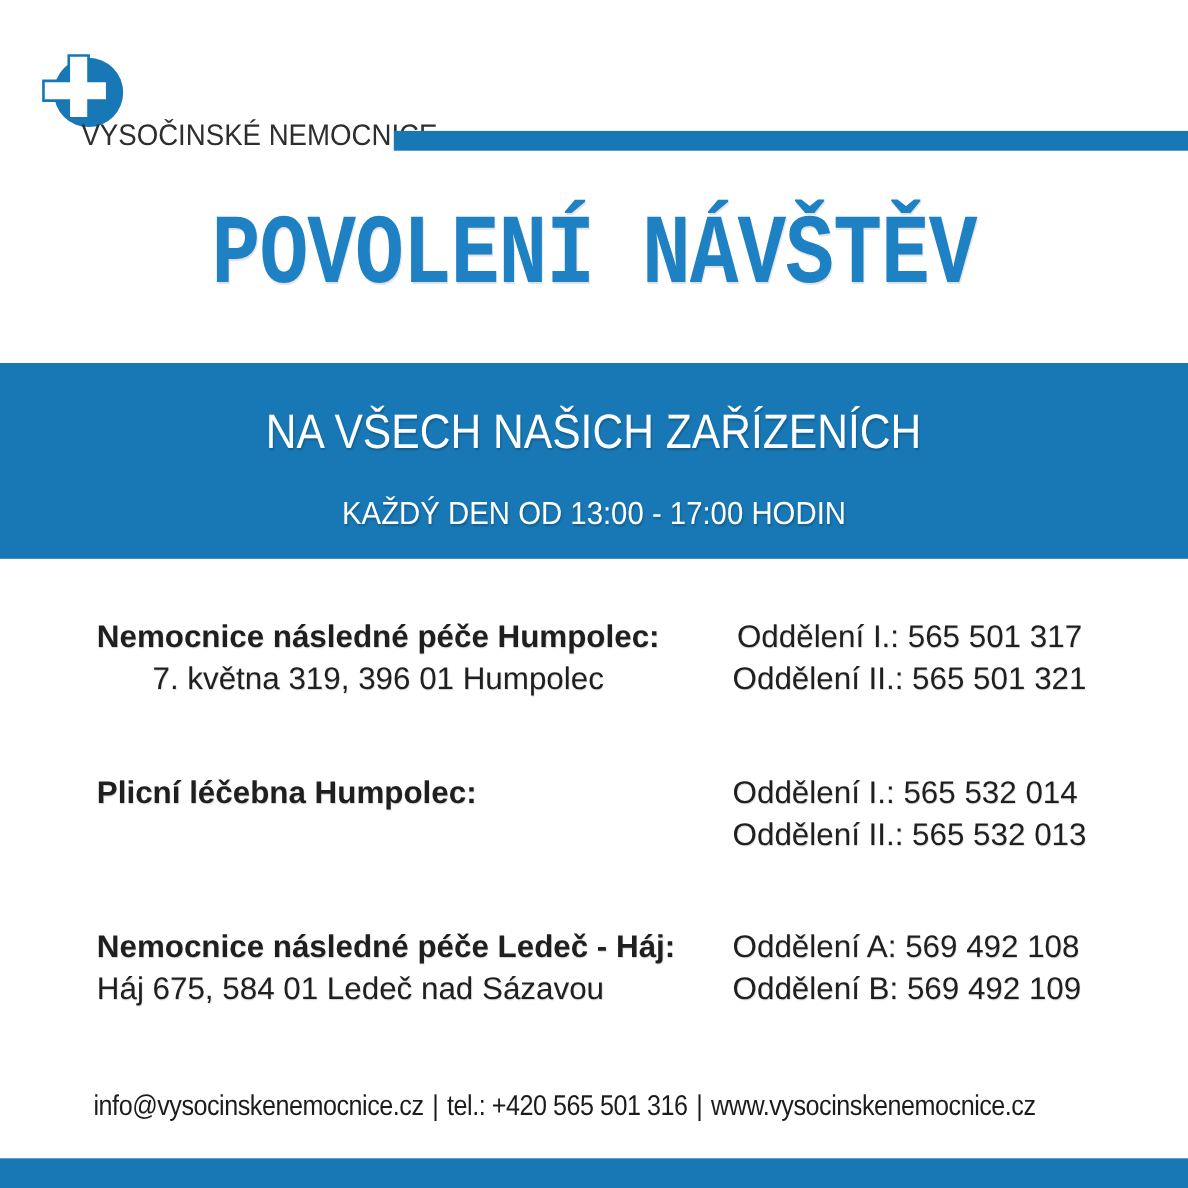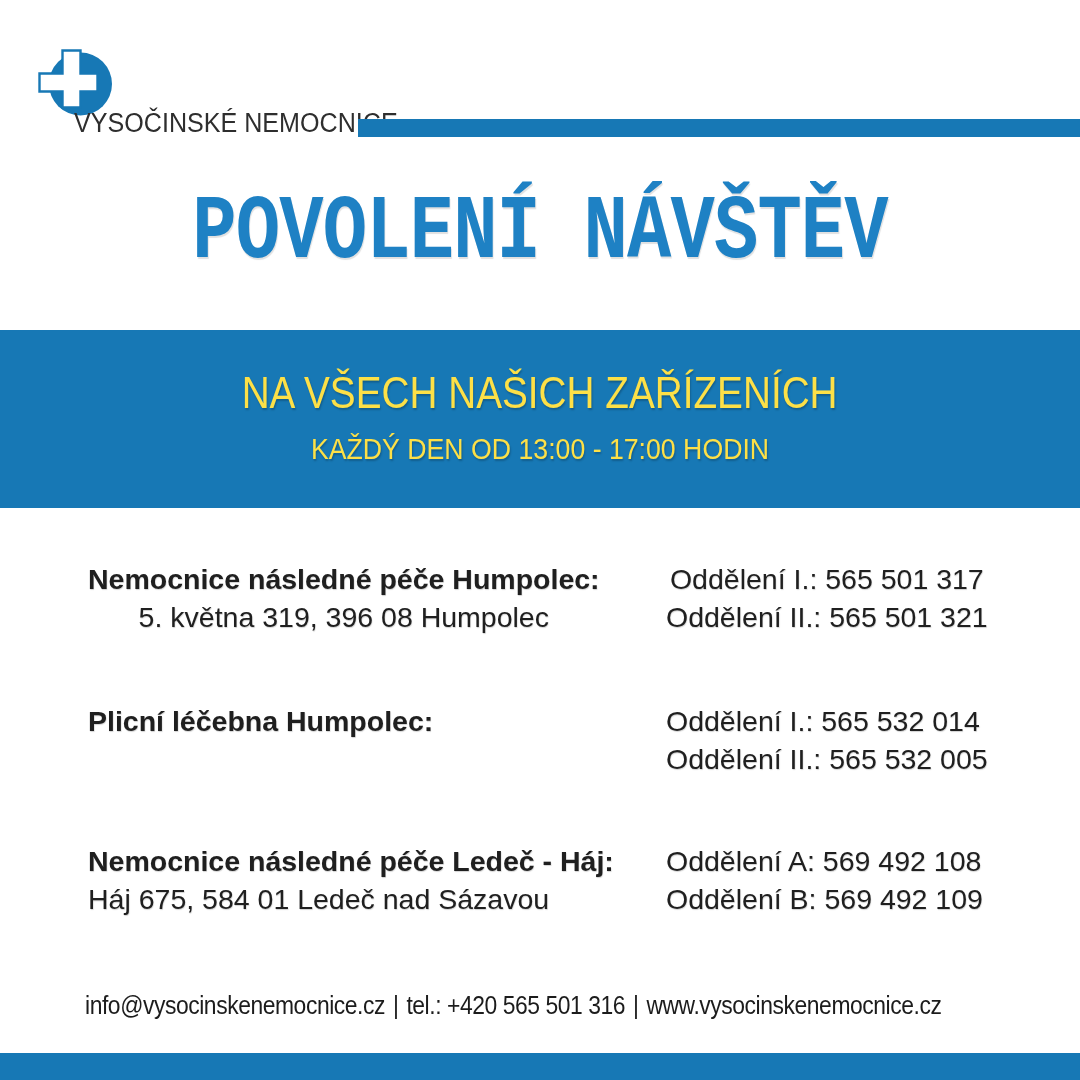--- a/index.html
+++ b/index.html
@@ -31,29 +31,29 @@
     display:inline-block;
     font-size:90px;font-weight:bold;color:#1e81c4;
     letter-spacing:-1px;white-space:nowrap;line-height:1.05;
     transform:scaleX(0.82);
     text-shadow:1px 2px 1px rgba(0,0,0,0.12);
   }
 
   
   .banner{
     position:absolute;left:0;top:330px;width:1080px;height:178px;
-    background:#1778b5;color:#fde047;
+    background:#1778b5;color:#ffffff;
   }
   .banner-line1-wrap{position:absolute;left:0;top:38px;width:100%;text-align:center;}
   .banner-line1{
     display:inline-block;font-size:44px;white-space:nowrap;
     transform:scaleX(0.88);
     text-shadow:1px 2px 2px rgba(0,0,0,0.22);
   }
-  .banner-line2-wrap{position:absolute;left:0;top:103px;width:100%;text-align:center;}
+  .banner-line2-wrap{position:absolute;left:0;top:121px;width:100%;text-align:center;}
   .banner-line2{
     display:inline-block;font-size:29px;white-space:nowrap;
     transform:scaleX(0.92);
     text-shadow:1px 2px 2px rgba(0,0,0,0.22);
   }
 
   
   .facility{
     position:absolute;left:0;width:1080px;height:86px;
     font-size:28.5px;line-height:38px;
@@ -101,35 +101,35 @@
       <span class="banner-line1">NA VŠECH NAŠICH ZAŘÍZENÍCH</span>
     </div>
     <div class="banner-line2-wrap">
       <span class="banner-line2">KAŽDÝ DEN OD 13:00 - 17:00 HODIN</span>
     </div>
   </div>
 
   <div class="facility f0">
     <div class="fac-left">
       <div class="fac-name">Nemocnice následné péče Humpolec:</div>
-      <div class="fac-addr">5. května 319, 396 08 Humpolec</div>
+      <div class="fac-addr">7. května 319, 396 01 Humpolec</div>
     </div>
     <div class="fac-right">
       <div>Oddělení I.: 565 501 317</div>
       <div>Oddělení II.: 565 501 321</div>
     </div>
   </div>
 
   <div class="facility f1">
     <div class="fac-left">
       <div class="fac-name">Plicní léčebna Humpolec:</div>
     </div>
     <div class="fac-right">
       <div>Oddělení I.: 565 532 014</div>
-      <div>Oddělení II.: 565 532 005</div>
+      <div>Oddělení II.: 565 532 013</div>
     </div>
   </div>
 
   <div class="facility f2">
     <div class="fac-left">
       <div class="fac-name">Nemocnice následné péče Ledeč - Háj:</div>
       <div class="fac-addr">Háj 675, 584 01 Ledeč nad Sázavou</div>
     </div>
     <div class="fac-right">
       <div>Oddělení A: 569 492 108</div>

